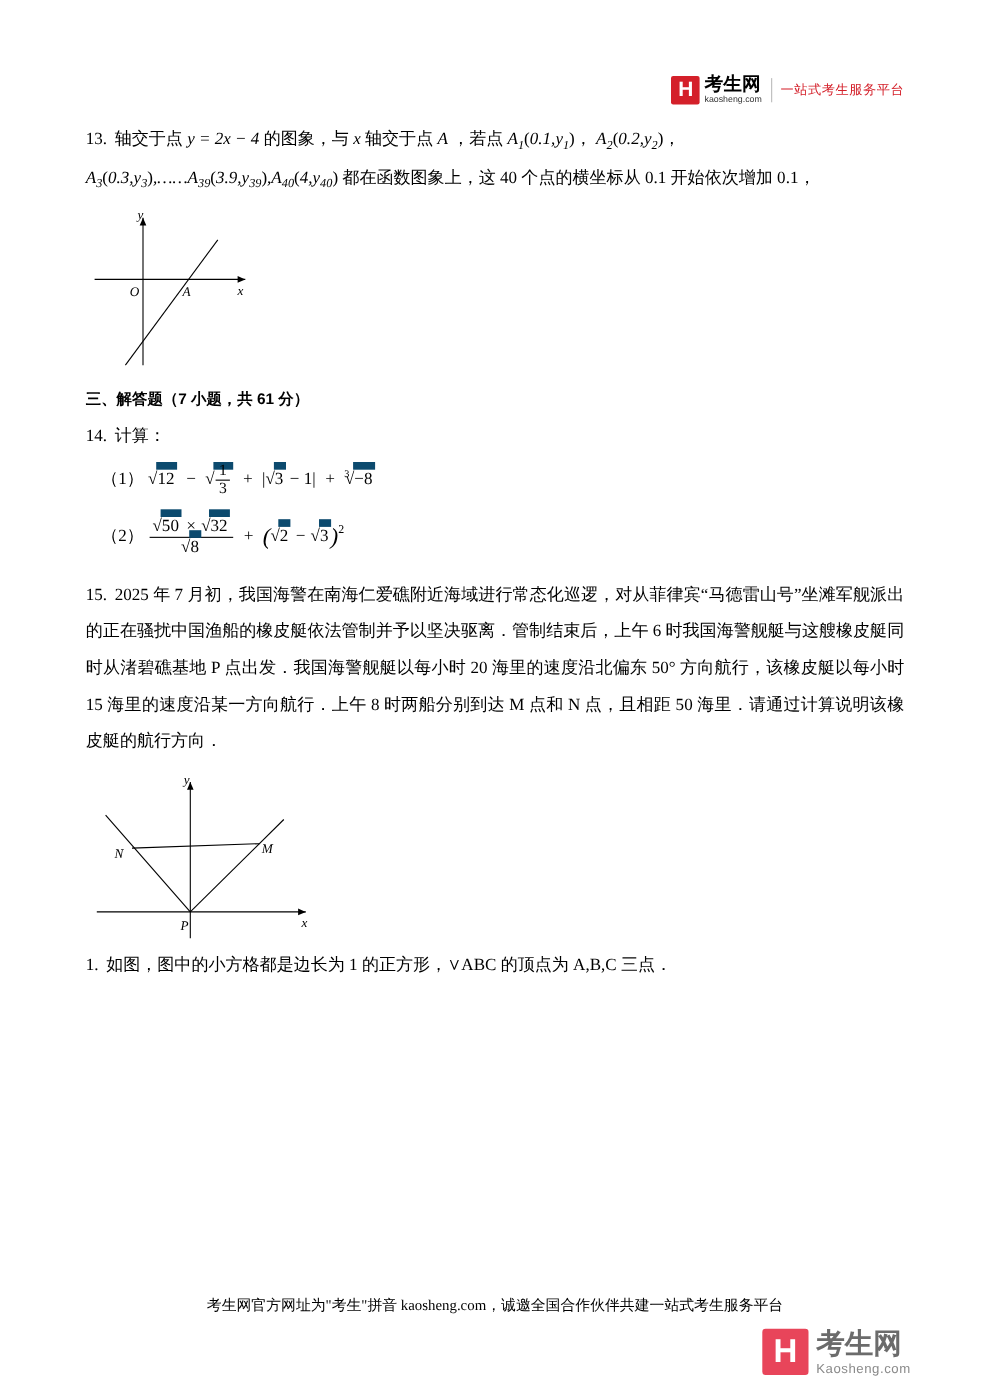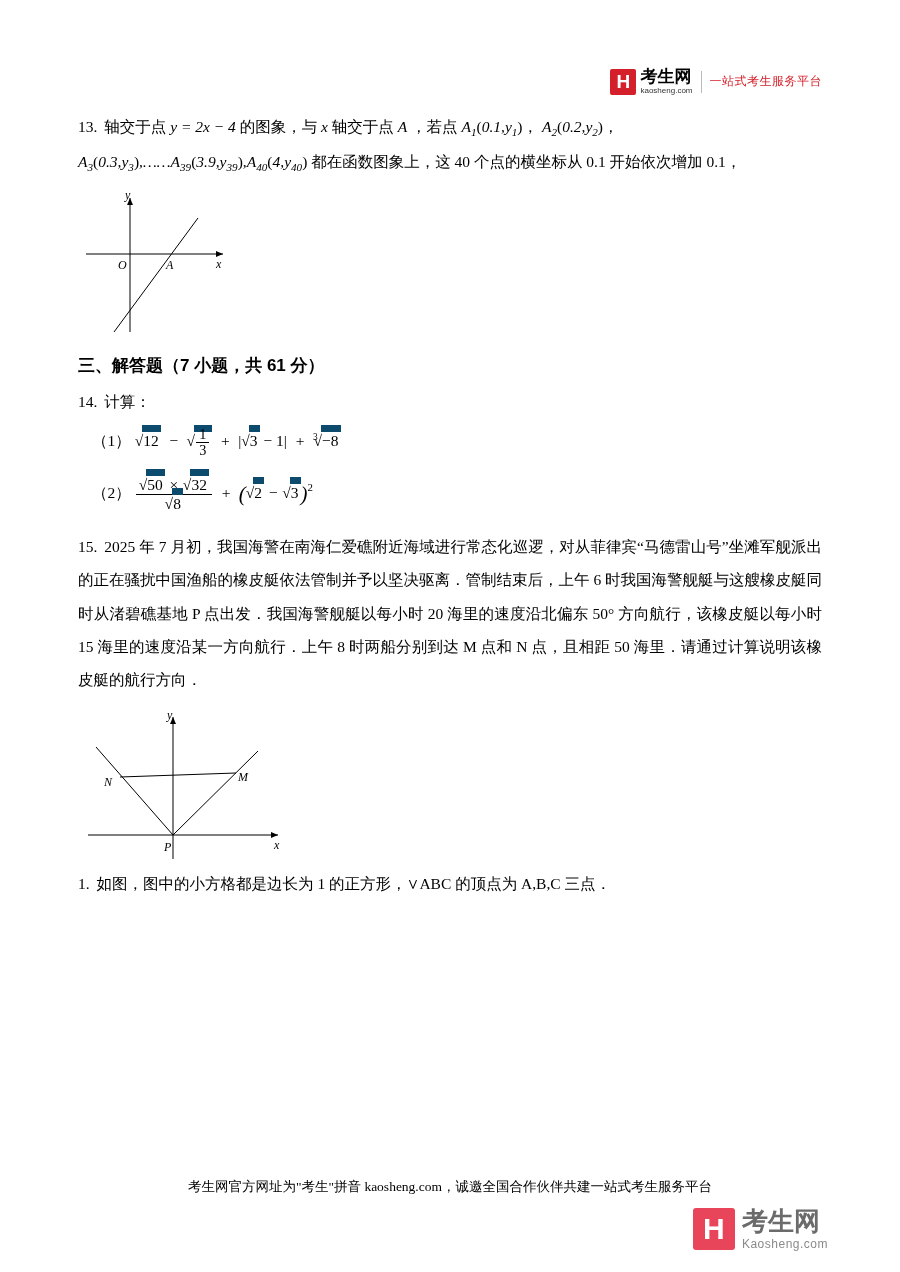--- a/index.html
+++ b/index.html
@@ -91,21 +91,21 @@
   .mathup {
     font-style: normal;
   }
   sub {
     font-size: 0.72em;
     font-style: italic;
   }
   .section-title {
     font-family: "Liberation Sans", sans-serif;
     font-weight: bold;
-    font-size: 17px;
+    font-size: 14px;
     margin-top: 10px;
     margin-bottom: 6px;
   }
   .blank {
     display: inline-block;
     border-bottom: 1px solid #000;
     width: 62px;
     height: 1em;
     vertical-align: -2px;
   }

